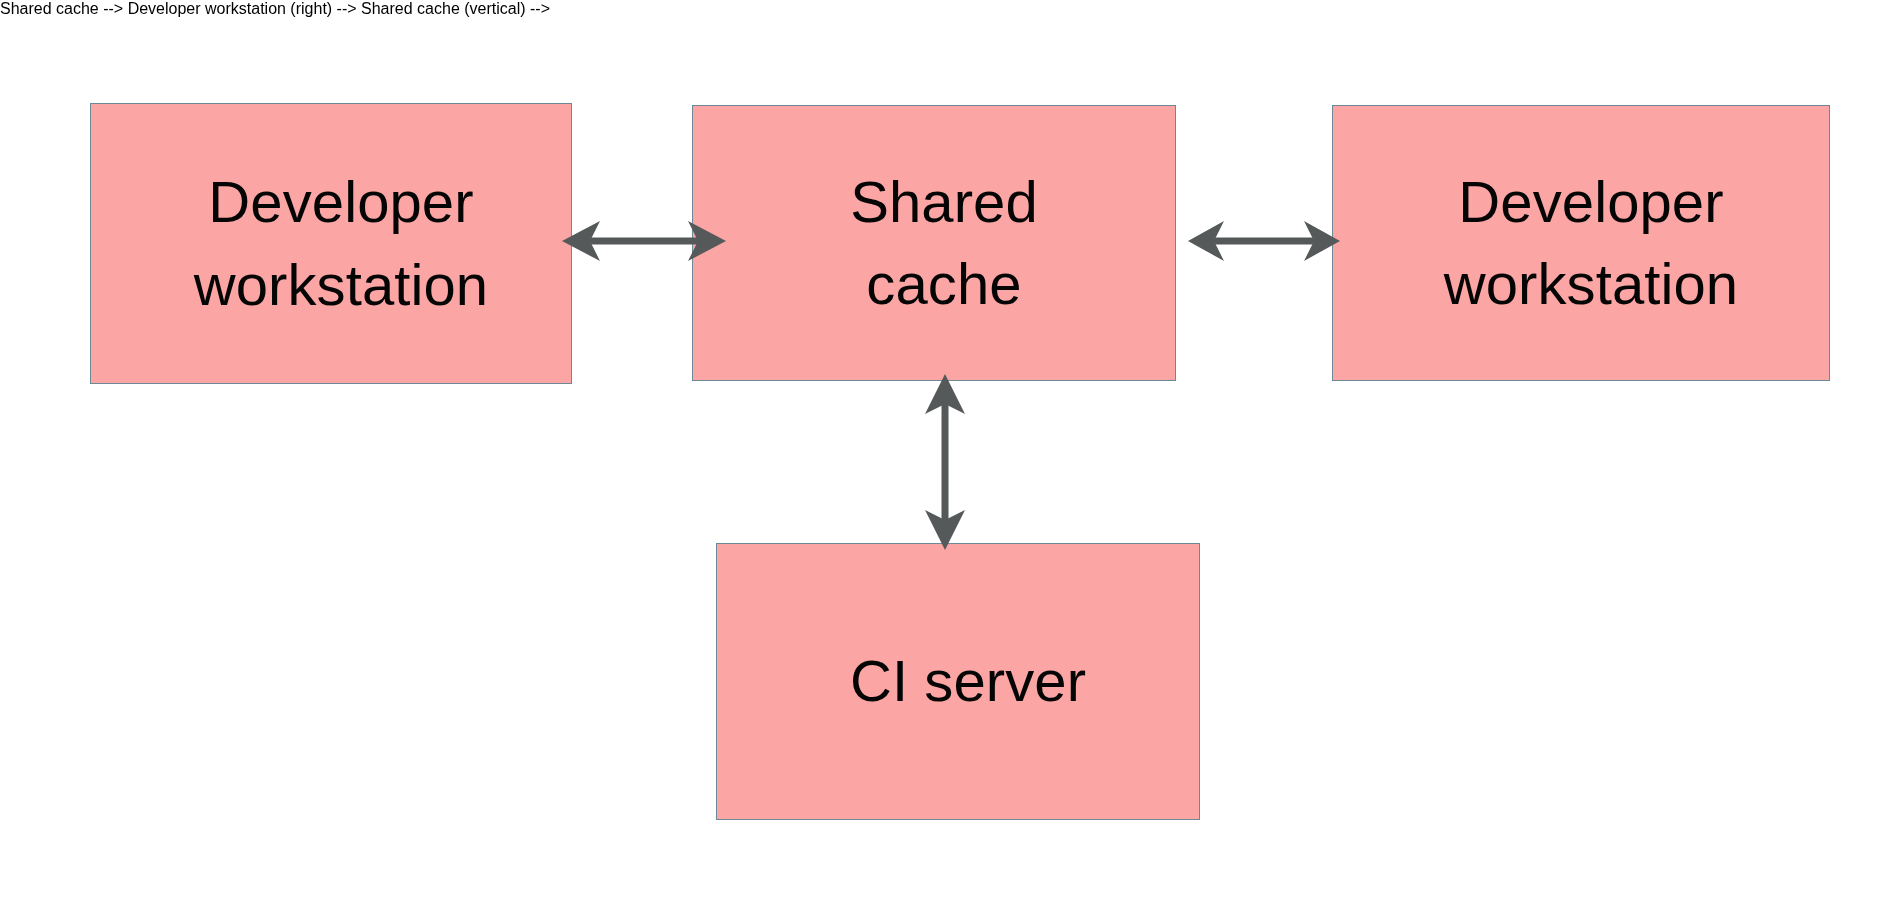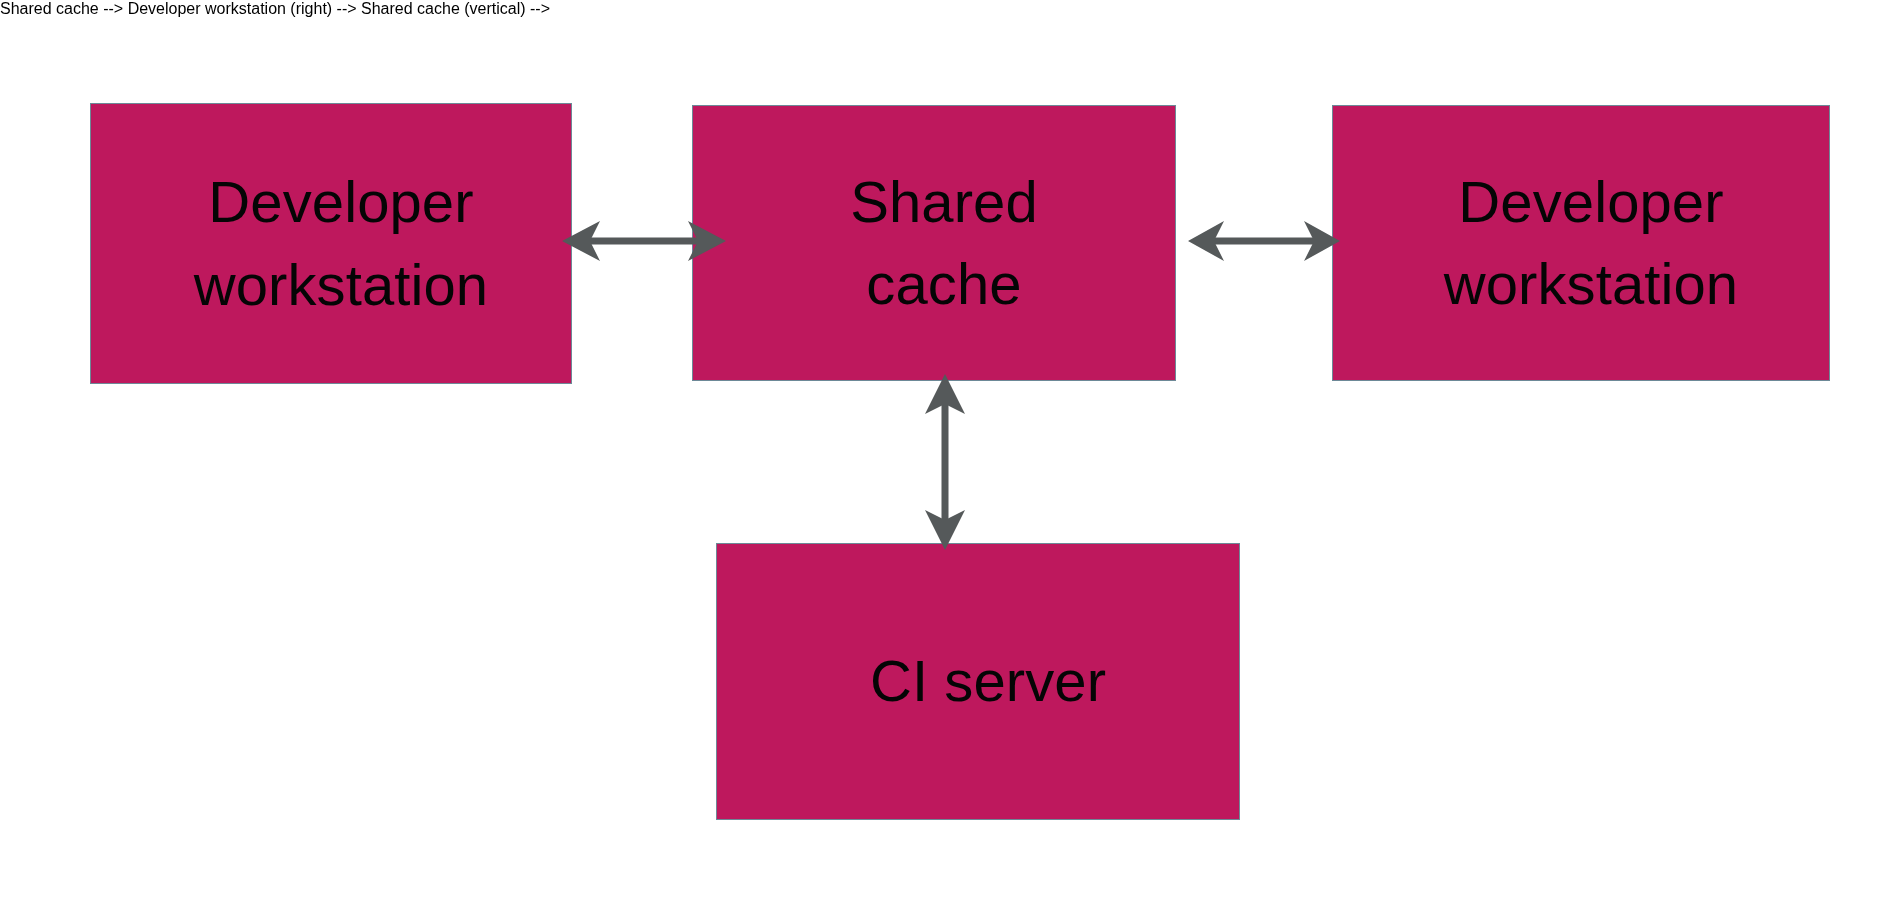--- a/index.html
+++ b/index.html
@@ -14,21 +14,21 @@
     height: 922px;
     background: #ffffff;
     overflow: hidden;
     font-family: "Liberation Sans", "DejaVu Sans", sans-serif;
   }
 
   
   .node {
     position: absolute;
     box-sizing: border-box;
-    background: #be185d;
+    background: #fca5a5;
     border: 1.6px solid #6d8997;
     display: flex;
     align-items: center;
     justify-content: center;
     text-align: center;
     padding-left: 20px;
   }
   .node-label {
     font-size: 58px;
     line-height: 1.42;
@@ -36,21 +36,21 @@
     color: #050505;
     letter-spacing: 0.1px;
     white-space: pre-line;
     padding: 0 10px;
   }
 
   
   #node-dev-left    { left: 90px;   top: 103px; width: 482px; height: 281px; }
   #node-shared      { left: 692px;  top: 105px; width: 484px; height: 276px; }
   #node-dev-right   { left: 1332px; top: 105px; width: 498px; height: 276px; }
-  #node-ci          { left: 716px;  top: 543px; width: 524px; height: 277px; }
+  #node-ci          { left: 716px;  top: 543px; width: 484px; height: 277px; }
 
   
   .connector {
     position: absolute;
     overflow: visible;
   }
   #conn-left   { left: 560px;  top: 206px; width: 168px; height: 70px; }
   #conn-right  { left: 1186px; top: 206px; width: 156px; height: 70px; }
   #conn-bottom { left: 910px;  top: 372px; width: 70px;  height: 180px; }
 </style>

